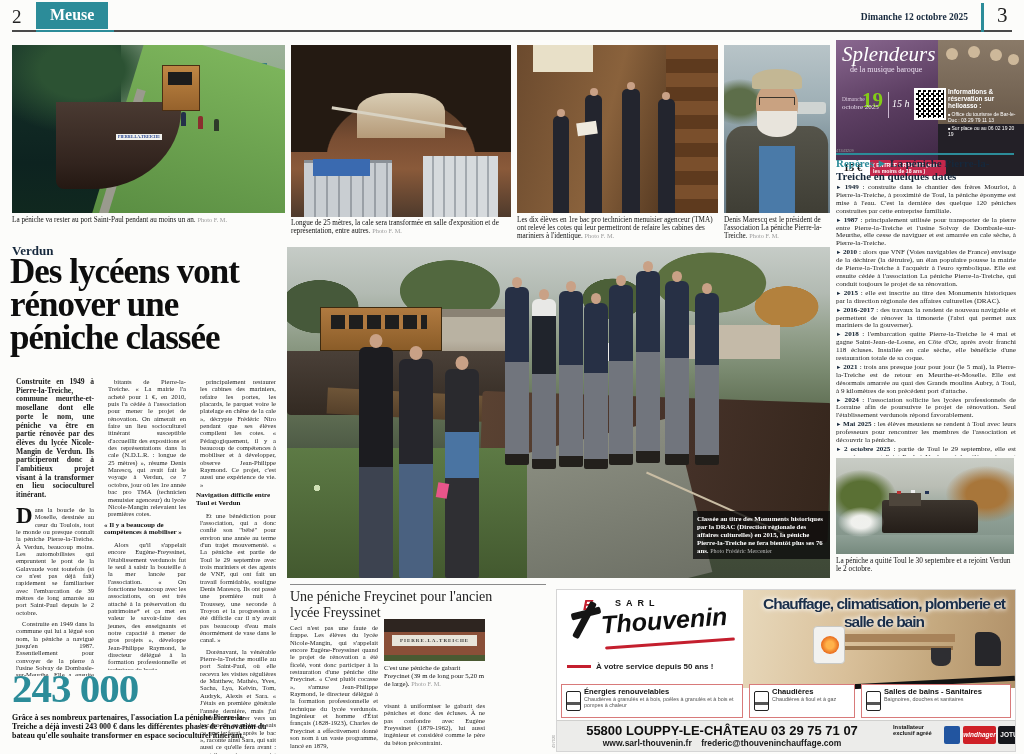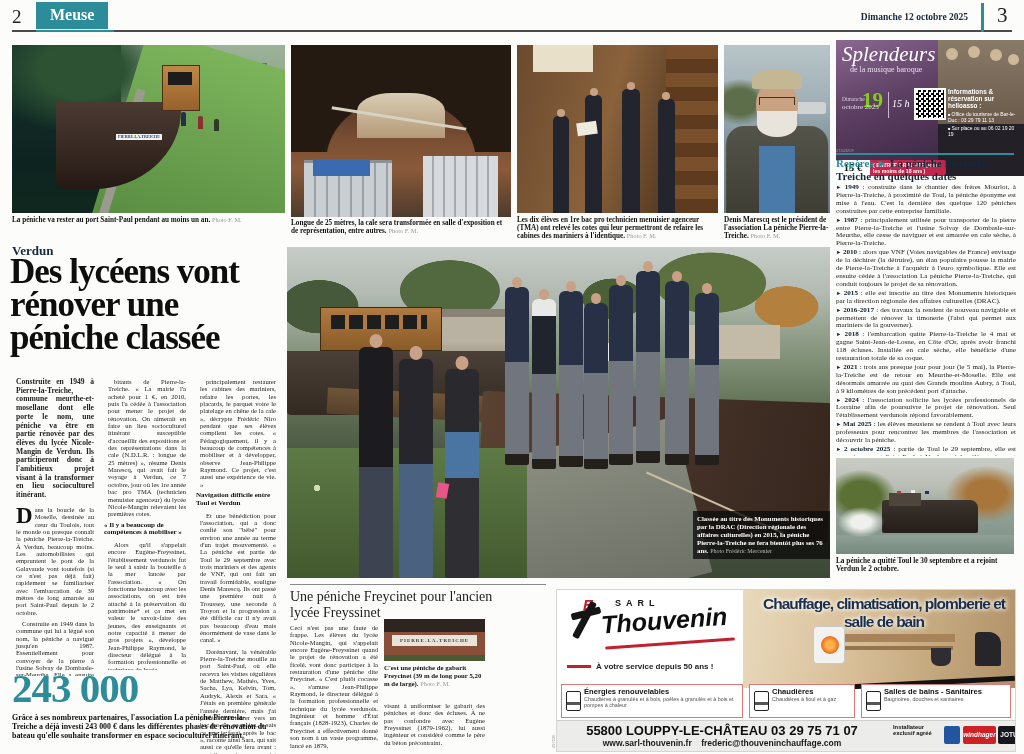--- a/index.html
+++ b/index.html
@@ -11,21 +11,21 @@
   .pgnum{font-size:19px;color:#222;}
   .section-box{background:#2c8c99;color:#fff;font-weight:bold;font-size:16px;padding:4px 14px 5px;}
   .hrule{height:2px;background:#4a4a4a;}
   .hrule-accent{height:2px;background:#2c8c99;}
   .hdate{font-size:9.5px;font-weight:bold;color:#16283c;}
   .vbar{width:3px;background:#2c8c99;}
 
   
   .ph{overflow:hidden;background:#888;}
   .cap{font-size:7.2px;line-height:8px;margin:0;color:#111;text-align:left;}
-  .cap b{font-weight:bold;}
+  .cap b{font-weight:normal;}
   .cr{color:#999;font-size:6.3px;font-weight:normal;}
 
   
   .p1{background:linear-gradient(#9cb199 0%,#8aa584 40%,#6f9a5e 100%);}
   .p1 .water{position:absolute;left:0;top:0;width:40%;height:100%;background:linear-gradient(#17322a,#0d2320 70%,#10281f);}
   .p1 .fol{position:absolute;left:-30px;top:-40px;width:200px;height:130px;border-radius:50%;background:radial-gradient(#2c5233 30%,rgba(44,82,51,0) 70%);}
   .p1 .bld{position:absolute;right:18px;top:18px;width:110px;height:34px;background:linear-gradient(#3a7d86,#2f6a73);}
   .p1 .grass{position:absolute;right:-40px;bottom:-60px;width:78%;height:130%;background:linear-gradient(#7cb45b,#55883f);transform:rotate(17deg);}
   .p1 .quay{position:absolute;left:34%;top:24%;width:9px;height:130%;background:#9a9a8e;transform:rotate(17deg);}
   .p1 .hull{position:absolute;left:16%;top:34%;width:46%;height:52%;background:linear-gradient(#4a3a32,#32241e 70%,#241812);border-radius:0 0 70% 8px/0 0 90% 8px;}

